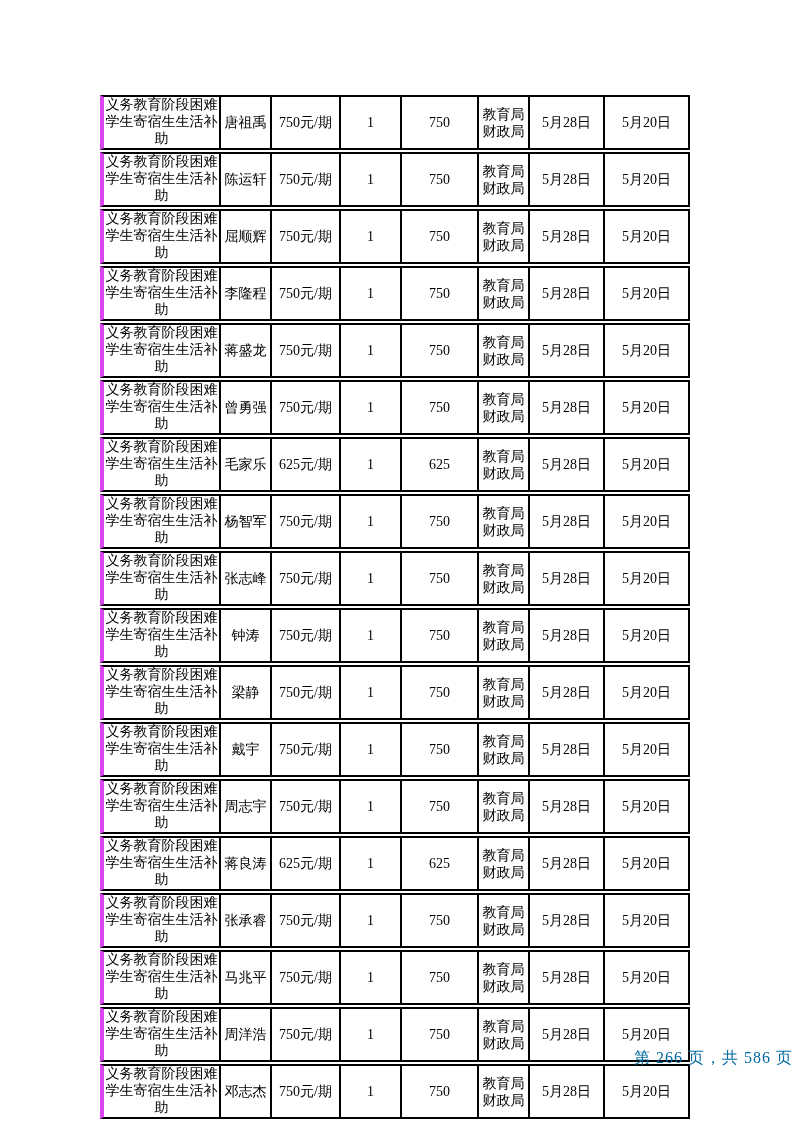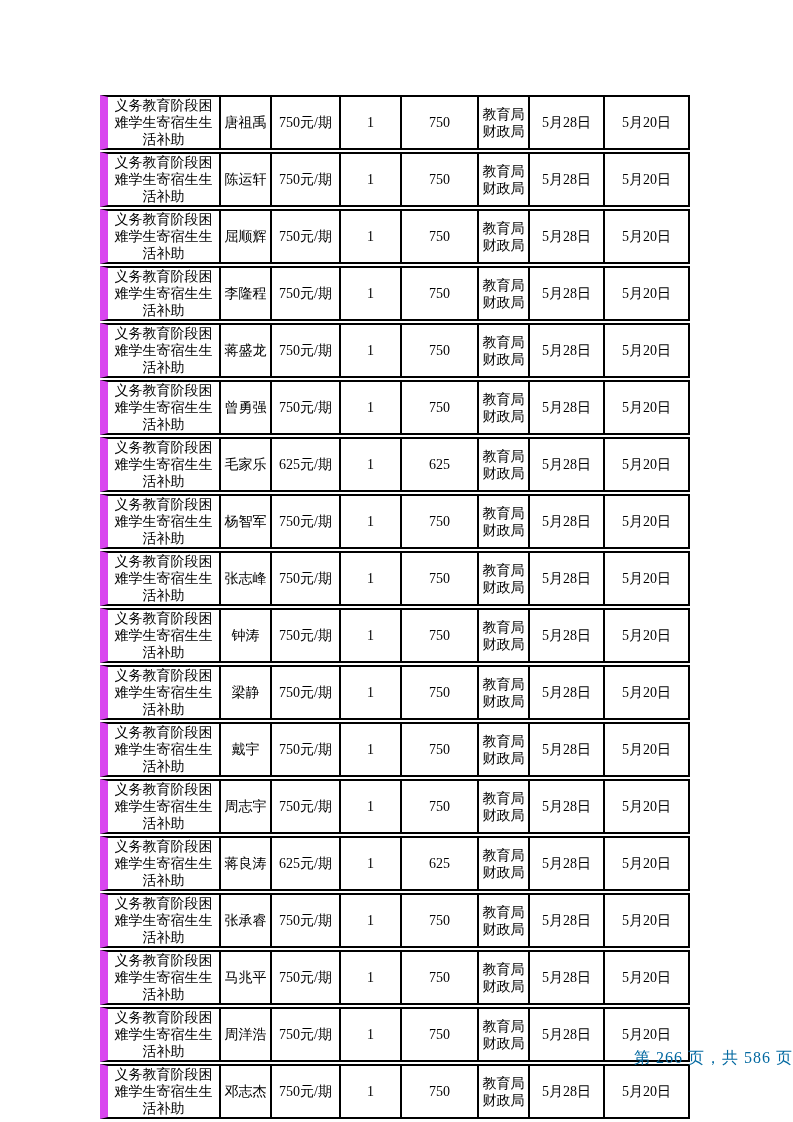--- a/index.html
+++ b/index.html
@@ -27,21 +27,22 @@
     border-right: 2px solid #000000;
     padding: 0;
     height: 43px;
     text-align: center;
     vertical-align: middle;
     font-size: 14px;
     line-height: 17px;
     word-break: break-all;
   }
   table.subsidy-table td:first-child {
-    border-left: 8px solid #d946ef;
+    border-left: 4px solid #d946ef;
+    font-family: Liberation Mono, monospace;
   }
   td.c-project {
     font-size: 14px;
     line-height: 14px;
     padding: 1px 1px;
   }
   td.c-dept {
     font-size: 14px;
     line-height: 16px;
     padding: 0 2px;

